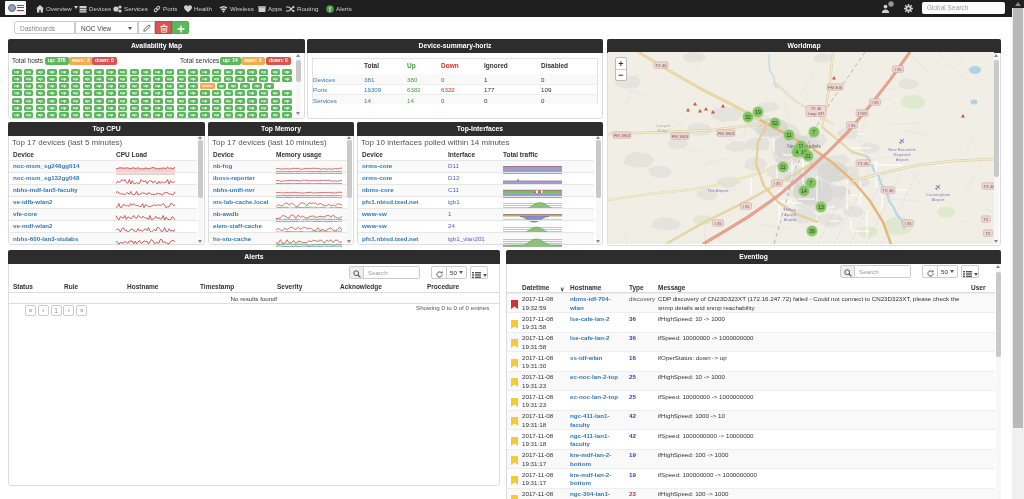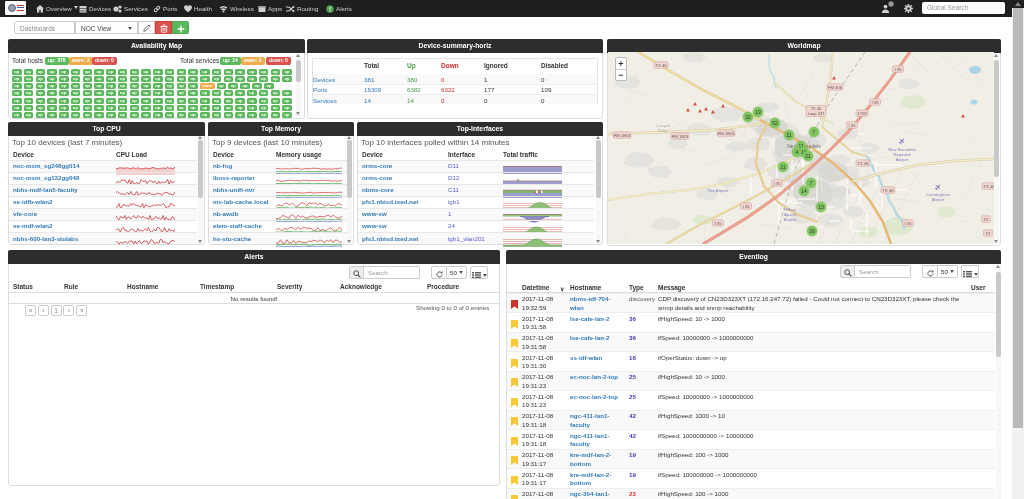--- a/index.html
+++ b/index.html
@@ -589,21 +589,21 @@
       <div style="height:11px;text-align:center;line-height:10px;font-size:9px;color:#333;font-weight:bold;">−</div>
     </div>
 </div>
 <div class="sb" style="left:994px;top:53px;height:191px;"></div>
 <div class="sbt" style="left:994px;top:60px;height:117px;"></div>
 <div class="car caru" style="left:994px;top:54px;"></div>
 <div class="car card" style="left:994px;top:240px;"></div>
 <div class="panel" style="left:8px;top:122px;width:197px;height:123px;">
     <div class="phead">Top CPU</div>
   </div>
-<div class="cell" style="left:12px;top:138px;font-size:8px;color:#555;">Top 10 devices (last 7 minutes)</div>
+<div class="cell" style="left:12px;top:138px;font-size:8px;color:#555;">Top 17 devices (last 5 minutes)</div>
 <div class="hrow" style="left:13px;top:151px;">Device</div>
 <div class="hrow" style="left:116px;top:151px;">CPU Load</div>
 <div class="abs" style="left:9px;top:159.7px;width:188px;height:12px;background:#f9f9f9;"></div>
 <div class="abs" style="left:9px;top:159.7px;width:188px;height:1px;background:#e7e7e7;"></div>
 <div class="cell lnk" style="left:13px;top:162.2px;">noc-msm_sg248gg014</div>
 <div class="abs" style="left:116px;top:160.7px;"><svg width="59" height="10">
       <path d="M0.0 3.7 L1.5 3.6 L3.0 3.0 L4.4 2.7 L5.9 3.1 L7.4 2.9 L8.8 3.6 L10.3 2.7 L11.8 3.1 L13.3 3.3 L14.8 3.8 L16.2 3.1 L17.7 2.7 L19.2 3.6 L20.6 3.3 L22.1 2.7 L23.6 3.8 L25.1 4.0 L26.6 3.7 L28.0 3.8 L29.5 2.8 L31.0 3.5 L32.5 3.8 L33.9 3.4 L35.4 3.0 L36.9 2.4 L38.4 3.0 L39.8 3.3 L41.3 3.8 L42.8 3.9 L44.2 3.1 L45.7 3.8 L47.2 2.7 L48.7 3.6 L50.1 3.2 L51.6 2.2 L53.1 3.5 L54.6 2.9 L56.0 3.7 L57.5 3.4 L59.0 2.2 L59.0 10.0 L0 10.0 Z" fill="#f3cfcf"></path>
       <path d="M0.0 3.7 L1.5 3.6 L3.0 3.0 L4.4 2.7 L5.9 3.1 L7.4 2.9 L8.8 3.6 L10.3 2.7 L11.8 3.1 L13.3 3.3 L14.8 3.8 L16.2 3.1 L17.7 2.7 L19.2 3.6 L20.6 3.3 L22.1 2.7 L23.6 3.8 L25.1 4.0 L26.6 3.7 L28.0 3.8 L29.5 2.8 L31.0 3.5 L32.5 3.8 L33.9 3.4 L35.4 3.0 L36.9 2.4 L38.4 3.0 L39.8 3.3 L41.3 3.8 L42.8 3.9 L44.2 3.1 L45.7 3.8 L47.2 2.7 L48.7 3.6 L50.1 3.2 L51.6 2.2 L53.1 3.5 L54.6 2.9 L56.0 3.7 L57.5 3.4 L59.0 2.2" stroke="#cc3333" stroke-width="0.8" fill="none"></path>
     </svg></div>
 <div class="abs" style="left:9px;top:171.8px;width:188px;height:1px;background:#e7e7e7;"></div>
@@ -639,21 +639,21 @@
 <div class="abs" style="left:116px;top:233.0px;"><svg width="59" height="10">
       <path d="M0.0 4.2 L1.5 5.4 L3.0 7.2 L4.4 5.4 L5.9 5.8 L7.4 6.2 L8.8 4.4 L10.3 5.2 L11.8 6.5 L13.3 4.1 L14.8 4.1 L16.2 4.0 L17.7 6.8 L19.2 4.1 L20.6 6.8 L22.1 4.8 L23.6 3.6 L25.1 6.4 L26.6 5.8 L28.0 3.7 L29.5 4.8 L31.0 4.1 L32.5 7.1 L33.9 4.9 L35.4 2.5 L36.9 3.9 L38.4 6.8 L39.8 6.0 L41.3 5.4 L42.8 6.4 L44.2 2.5 L45.7 2.5 L47.2 5.9 L48.7 4.8 L50.1 5.8 L51.6 6.7 L53.1 7.0 L54.6 4.4 L56.0 3.5 L57.5 3.5 L59.0 4.7" stroke="#cc3333" stroke-width="0.8" fill="none"></path>
     </svg></div>
 <div class="sb" style="left:198px;top:136px;height:108px;"></div>
 <div class="sbt" style="left:198px;top:140px;height:58px;"></div>
 <div class="car caru" style="left:198px;top:136px;"></div>
 <div class="car card" style="left:198px;top:240px;"></div>
 <div class="panel" style="left:208px;top:122px;width:146px;height:123px;">
     <div class="phead">Top Memory</div>
   </div>
-<div class="cell" style="left:212px;top:138px;font-size:8px;color:#555;white-space:nowrap;">Top 9 devices (last 10 minutes)</div>
+<div class="cell" style="left:212px;top:138px;font-size:8px;color:#555;white-space:nowrap;">Top 17 devices (last 10 minutes)</div>
 <div class="hrow" style="left:213px;top:151px;">Device</div>
 <div class="hrow" style="left:276px;top:151px;">Memory usage</div>
 <div class="abs" style="left:209px;top:159.7px;width:138px;height:12px;background:#f9f9f9;"></div>
 <div class="abs" style="left:209px;top:159.7px;width:138px;height:1px;background:#e7e7e7;"></div>
 <div class="cell lnk" style="left:213px;top:162.2px;">nb-fog</div>
 <div class="abs" style="left:276px;top:161.2px;"><svg width="66" height="9">
       <path d="M0.0 2.3 L2.2 2.6 L4.4 3.0 L6.6 2.9 L8.8 3.0 L11.0 2.6 L13.2 3.1 L15.4 2.7 L17.6 2.2 L19.8 2.6 L22.0 2.2 L24.2 3.2 L26.4 3.2 L28.6 2.5 L30.8 2.5 L33.0 3.0 L35.2 2.3 L37.4 2.3 L39.6 2.3 L41.8 2.5 L44.0 2.9 L46.2 3.3 L48.4 2.4 L50.6 3.2 L52.8 2.8 L55.0 3.2 L57.2 3.1 L59.4 2.3 L61.6 2.9 L63.8 2.2 L66.0 2.1" stroke="#cc3333" stroke-width="0.7" fill="none"></path>
       <path d="M0.0 5.5 L2.2 5.7 L4.4 5.6 L6.6 5.5 L8.8 5.7 L11.0 5.7 L13.2 5.5 L15.4 5.6 L17.6 5.6 L19.8 5.7 L22.0 5.4 L24.2 5.6 L26.4 5.8 L28.6 5.6 L30.8 5.7 L33.0 5.7 L35.2 5.6 L37.4 5.5 L39.6 5.6 L41.8 5.6 L44.0 5.5 L46.2 5.7 L48.4 5.5 L50.6 5.6 L52.8 5.7 L55.0 5.7 L57.2 5.7 L59.4 5.6 L61.6 5.5 L63.8 5.7 L66.0 5.7" stroke="#33a033" stroke-width="0.7" fill="none"></path>
       <path d="M0.0 7.4 L2.2 7.4 L4.4 7.4 L6.6 7.4 L8.8 7.4 L11.0 7.3 L13.2 7.4 L15.4 7.5 L17.6 7.3 L19.8 7.4 L22.0 7.4 L24.2 7.3 L26.4 7.3 L28.6 7.4 L30.8 7.3 L33.0 7.3 L35.2 7.4 L37.4 7.4 L39.6 7.4 L41.8 7.4 L44.0 7.3 L46.2 7.3 L48.4 7.3 L50.6 7.3 L52.8 7.4 L55.0 7.4 L57.2 7.3 L59.4 7.4 L61.6 7.5 L63.8 7.4 L66.0 7.4" stroke="#5577cc" stroke-width="0.7" fill="none"></path>
     </svg></div>

